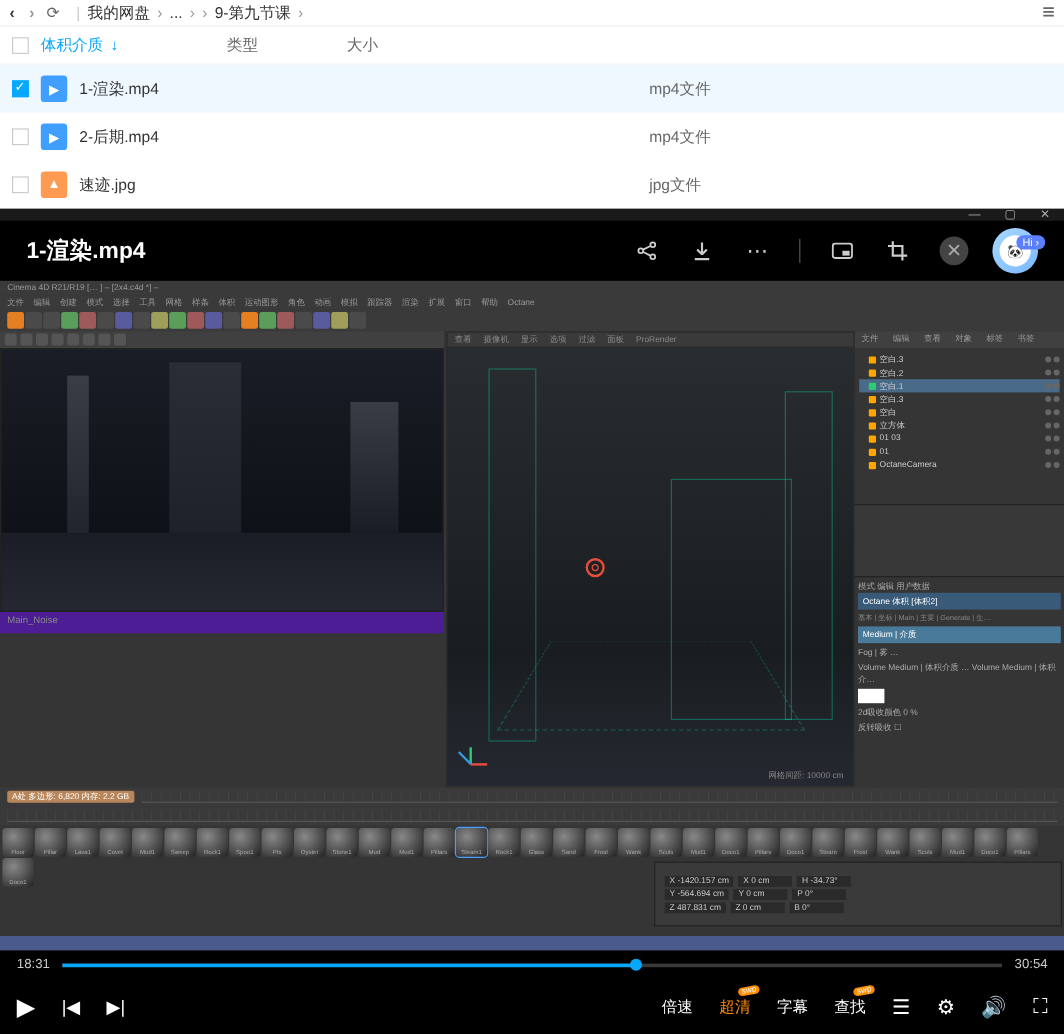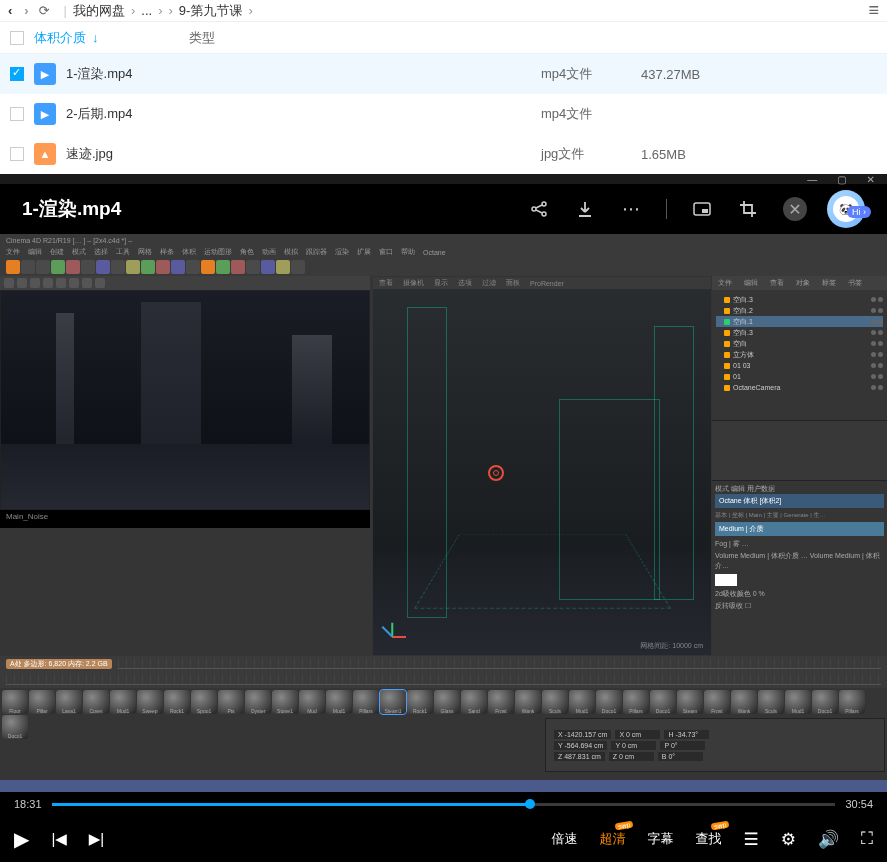--- a/index.html
+++ b/index.html
@@ -37,39 +37,39 @@
 .win-btn{cursor:pointer}
 .player-top{height:50px;display:flex;align-items:center;padding:0 22px;color:#fff}
 .player-title{font-size:19px;font-weight:bold;flex:0 0 310px}
 .player-actions{display:flex;align-items:center;gap:24px;margin-left:auto}
 .pa-icon{width:22px;height:22px;display:flex;align-items:center;justify-content:center;cursor:pointer;color:#ccc;font-size:18px}
 .pa-sep{width:1px;height:20px;background:#555}
 .close-round{width:24px;height:24px;border-radius:50%;background:#444;display:flex;align-items:center;justify-content:center;cursor:pointer;color:#aaa}
 .summary-btn{padding:6px 14px;border:1px solid #555;border-radius:18px;font-size:14px;color:#fff;cursor:pointer}
 .avatar-badge{width:38px;height:38px;border-radius:50%;background:linear-gradient(135deg,#a8d8ff,#7ab8ff);display:flex;align-items:center;justify-content:center;position:relative;margin-left:-4px}
 .avatar-face{width:26px;height:26px;border-radius:50%;background:#fff;display:flex;align-items:center;justify-content:center;font-size:11px}
-.hi-badge{position:absolute;right:-6px;bottom:10px;background:#5b7fff;color:#fff;font-size:9px;padding:1px 5px;border-radius:7px}
+.hi-badge{position:absolute;right:-6px;bottom:20px;background:#5b7fff;color:#fff;font-size:9px;padding:1px 5px;border-radius:7px}
 .video-area{flex:1;background:#2a2a2a;position:relative;overflow:hidden}
 .c4d-mock{position:absolute;inset:0;background:#353535}
 .c4d-menubar{height:12px;background:#3a3a3a;color:#999;font-size:7px;padding:0 6px;display:flex;align-items:center;gap:8px}
 .c4d-toolbar{height:18px;background:#3a3a3a;display:flex;align-items:center;padding:0 6px;gap:1px}
 .c4d-tool{width:14px;height:14px;background:#4a4a4a;border-radius:2px}
 .c4d-tool.c1{background:#5a9e5a}.c4d-tool.c2{background:#9e5a5a}.c4d-tool.c3{background:#5a5a9e}.c4d-tool.c4{background:#9e9e5a}.c4d-tool.c5{background:#e67e22}
 .c4d-body{display:flex;height:380px}
 .c4d-left{width:370px;display:flex;flex-direction:column}
 .c4d-render-tab{height:18px;background:#3a5a3a;color:#ccc;font-size:8px;padding:2px 6px;display:flex;align-items:center}
 .c4d-render-bar{height:14px;background:#404040;display:flex;align-items:center;padding:0 4px;gap:3px}
 .c4d-render-bar .t{width:10px;height:10px;background:#555;border-radius:2px}
 .c4d-render{flex:0 0 220px;background:linear-gradient(180deg,#1a1d25 0%,#0a0c12 100%);position:relative;border:1px solid #222}
 .scene-pillar{position:absolute;background:linear-gradient(180deg,#3a3d45,#1a1d25)}
 .c4d-render .p1{left:15%;top:10%;width:18px;height:80%}
 .c4d-render .p2{left:38%;top:5%;width:60px;height:90%;background:linear-gradient(180deg,#2a2d35,#1a1d25)}
 .c4d-render .p3{right:10%;top:20%;width:40px;height:50%}
 .c4d-render .ground{position:absolute;bottom:0;left:0;right:0;height:30%;background:linear-gradient(180deg,#1a1d25,#252830)}
-.c4d-mid-label{height:18px;background:#000000;color:#888;font-size:8px;padding:2px 6px}
+.c4d-mid-label{height:18px;background:#4c1d95;color:#888;font-size:8px;padding:2px 6px}
 .c4d-viewport{flex:1;background:#1a1a1a;border:1px solid #333;position:relative;margin-left:2px}
 .c4d-vp-top{height:12px;background:#3a3a3a;font-size:7px;color:#888;padding:0 6px;display:flex;align-items:center;gap:10px}
 .vp-scene{position:absolute;inset:12px 0 0 0;background:linear-gradient(180deg,#2a2d30 0%,#1a1d20 70%,#252830 100%)}
 .vp-wire{position:absolute;border:1px solid rgba(0,255,200,0.3)}
 .vp-scene .w1{left:10%;top:5%;width:40px;height:85%}
 .vp-scene .w2{left:55%;top:30%;width:30%;height:55%}
 .vp-scene .w3{right:5%;top:10%;width:12%;height:75%}
 .vp-grid{position:absolute;bottom:10%;left:20%;width:60%;height:30%;border:1px dashed rgba(0,255,200,0.25);transform:perspective(200px) rotateX(50deg)}
 .vp-target{position:absolute;left:34%;top:48%;width:16px;height:16px;border:2px solid #e74c3c;border-radius:50%}
 .vp-target::after{content:"";position:absolute;inset:3px;border:1px solid #e74c3c;border-radius:50%}
@@ -145,45 +145,44 @@
   <span class="hamburger">≡</span>
 </div>
 
 <div class="file-header">
   <div class="fh-check"></div>
   <div class="fh-time">
     <span>体积介质</span>
     <span class="arrow-icon">↓</span>
   </div>
   <div class="fh-type">类型</div>
+  <div class="fh-size">大小</div>
 </div>
 
 <div id="file-rows">
     <div class="file-row selected">
       <div class="fr-check checked"></div>
   <div class="fr-icon video">▶</div>
   <div class="fr-name">1-渲染.mp4</div>
   <div class="fr-time"></div>
   <div class="fr-type">mp4文件</div>
-  <div class="fr-size">437.27MB</div>
     </div>
     <div class="file-row">
       <div class="fr-check "></div>
   <div class="fr-icon video">▶</div>
   <div class="fr-name">2-后期.mp4</div>
   <div class="fr-time"></div>
   <div class="fr-type">mp4文件</div>
     </div>
     <div class="file-row">
       <div class="fr-check "></div>
   <div class="fr-icon image">▲</div>
   <div class="fr-name">速迹.jpg</div>
   <div class="fr-time"></div>
   <div class="fr-type">jpg文件</div>
-  <div class="fr-size">1.65MB</div>
     </div>
   </div>
 
 <div class="player-wrap">
   <div class="win-controls">
     <span class="win-btn">—</span>
     <span class="win-btn">▢</span>
     <span class="win-btn">✕</span>
   </div>
   <div class="player-top">

